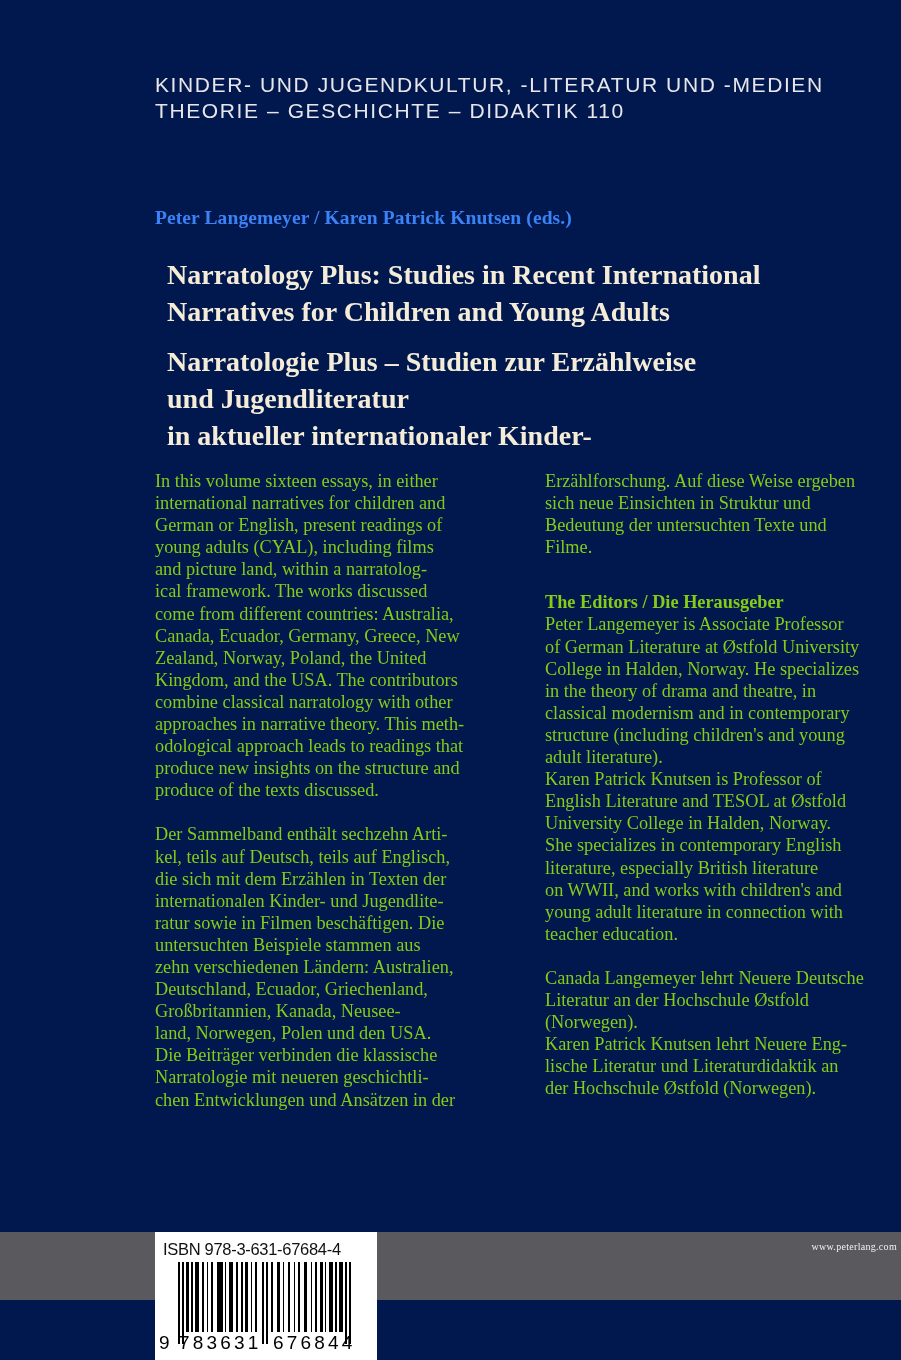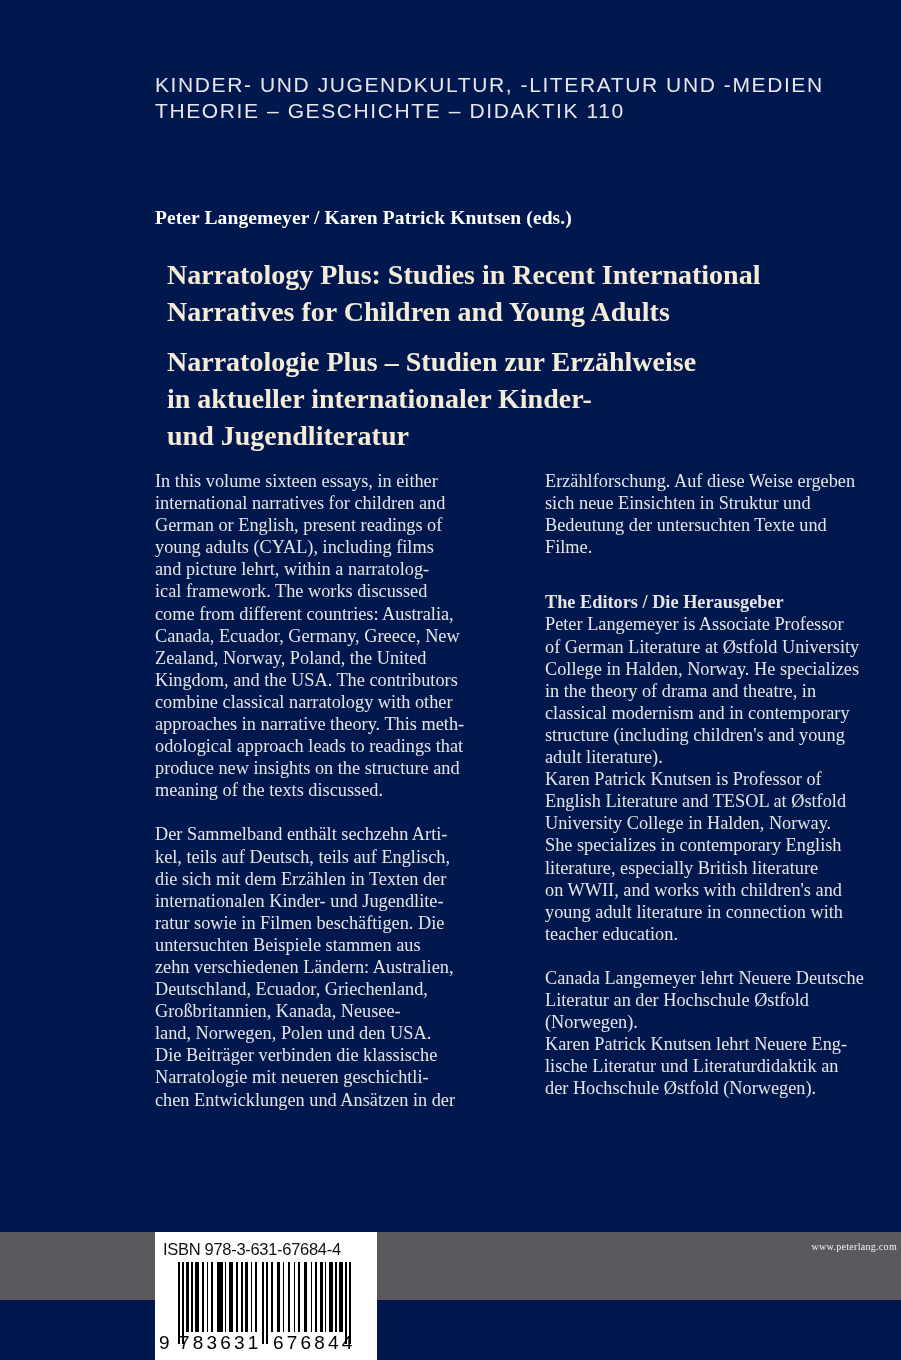--- a/index.html
+++ b/index.html
@@ -1,22 +1,22 @@
 <!DOCTYPE html>
 <html><head>
   <meta charset="utf-8">
   <style>
     html, body { margin:0; padding:0; }
     body { width:901px; height:1360px; background:#00184e; position:relative; overflow:hidden; font-family:"DejaVu Serif", serif; color:#f1ece0; }
     .series { position:absolute; left:155px; top:72px; font-family:Liberation Sans, sans-serif; font-size:21px; letter-spacing:1.6px; line-height:26px; color:#e8e6ea; white-space:nowrap; }
-    .editors { position:absolute; left:155px; top:207px; font-family:"Liberation Serif", serif; font-weight:bold; font-size:19.5px; color:#ffffff; white-space:nowrap; letter-spacing:0.1px; }
+    .editors { position:absolute; left:155px; top:207px; font-family:"Liberation Serif", serif; font-weight:bold; font-size:19.5px; color:#3b82f6; white-space:nowrap; letter-spacing:0.1px; }
     .title { position:absolute; left:155px; font-family:"Liberation Serif", serif; font-weight:bold; font-size:28px; line-height:37px; color:#f5ecd8; white-space:nowrap;margin-left:12px; }
     .title.en { top:256px; }
     .title.de { top:343px; }
-    .col { position:absolute; top:470px; font-family:"Liberation Serif", serif; font-size:18.3px; line-height:22.1px; color:#e5e5e5; white-space:nowrap; }
+    .col { position:absolute; top:470px; font-family:"Liberation Serif", serif; font-size:18.3px; line-height:22.1px; color:#84cc16; white-space:nowrap; }
     .col.left { left:155px; width:360px; }
     .col.right { left:545px; width:350px; }
     .para { margin:0; }
     .gap { height:22px; }
     .gap2 { height:33px; }
     .heading { font-weight:bold; }
     .band { position:absolute; left:0; top:1232px; width:901px; height:68px; background:#5a5a5e; }
     .url { position:absolute; right:4px; top:1241px; font-family:Liberation Serif, serif; font-size:10px; color:#f2f2f2; letter-spacing:0.3px; }
     .isbn-box { position:absolute; left:155px; top:1232px; width:222px; height:128px; background:#ffffff; }
     .isbn-text { position:absolute; left:8px; top:8px; font-family:"Liberation Sans", sans-serif; font-size:16.5px; color:#111; letter-spacing:-0.3px; white-space:nowrap; }
@@ -32,41 +32,41 @@
 
 <div class="editors">Peter Langemeyer / Karen Patrick Knutsen (eds.)</div>
 
 <div class="title en">
   <div>Narratology Plus: Studies in Recent International</div>
   <div>Narratives for Children and Young Adults</div>
 </div>
 
 <div class="title de">
   <div>Narratologie Plus – Studien zur Erzählweise</div>
+  <div>und Jugendliteratur</div>
   <div>in aktueller internationaler Kinder-</div>
-  <div>und Jugendliteratur</div>
 </div>
 
 <div class="col left">
   <div class="para">
     <div>In this volume sixteen essays, in either</div>
     <div>international narratives for children and</div>
     <div>German or English, present readings of</div>
     <div>young adults (CYAL), including films</div>
-    <div>and picture lehrt, within a narratolog-</div>
+    <div>and picture land, within a narratolog-</div>
     <div>ical framework. The works discussed</div>
     <div>come from different countries: Australia,</div>
     <div>Canada, Ecuador, Germany, Greece, New</div>
     <div>Zealand, Norway, Poland, the United</div>
     <div>Kingdom, and the USA. The contributors</div>
     <div>combine classical narratology with other</div>
     <div>approaches in narrative theory. This meth-</div>
     <div>odological approach leads to readings that</div>
     <div>produce new insights on the structure and</div>
-    <div>meaning of the texts discussed.</div>
+    <div>produce of the texts discussed.</div>
   </div>
   <div class="gap"></div>
   <div class="para">
     <div>Der Sammelband enthält sechzehn Arti-</div>
     <div>kel, teils auf Deutsch, teils auf Englisch,</div>
     <div>die sich mit dem Erzählen in Texten der</div>
     <div>internationalen Kinder- und Jugendlite-</div>
     <div>ratur sowie in Filmen beschäftigen. Die</div>
     <div>untersuchten Beispiele stammen aus</div>
     <div>zehn verschiedenen Ländern: Australien,</div>

